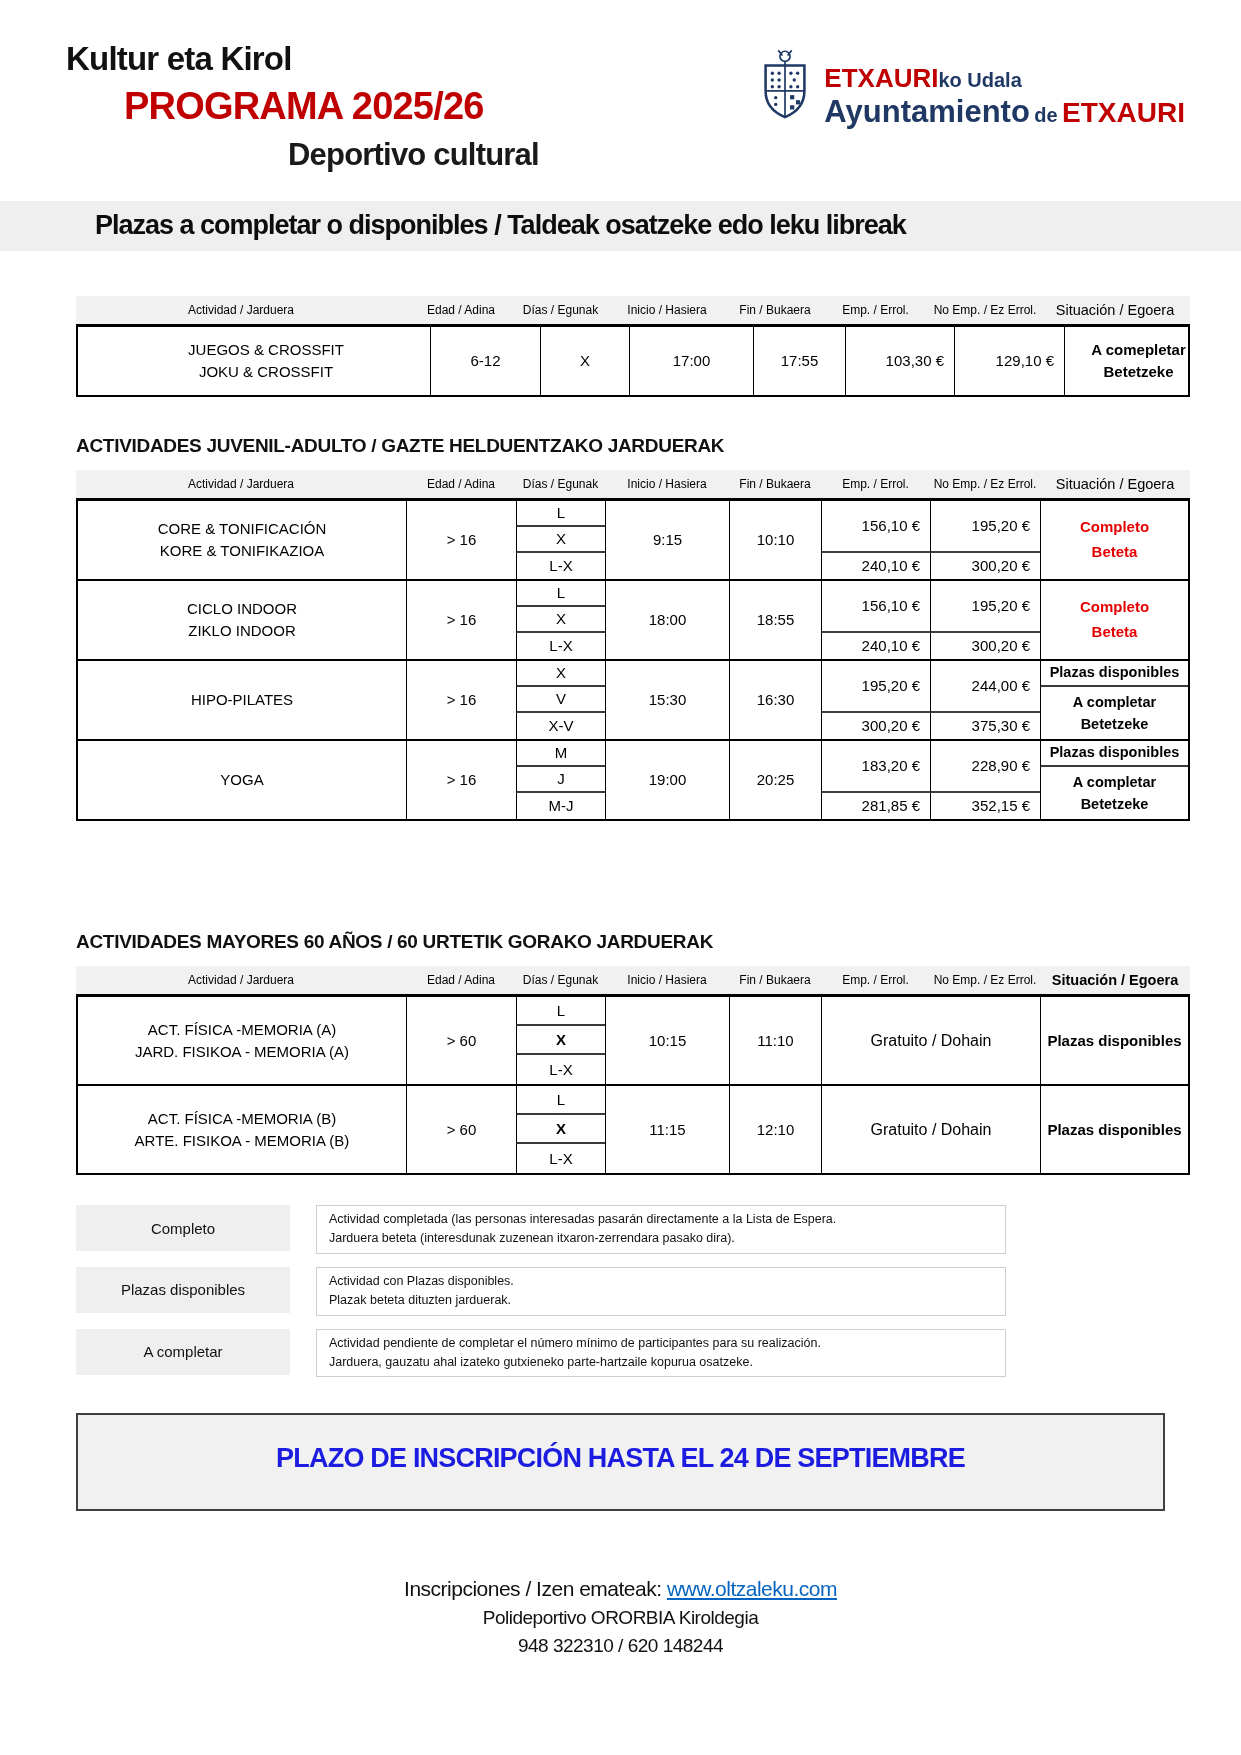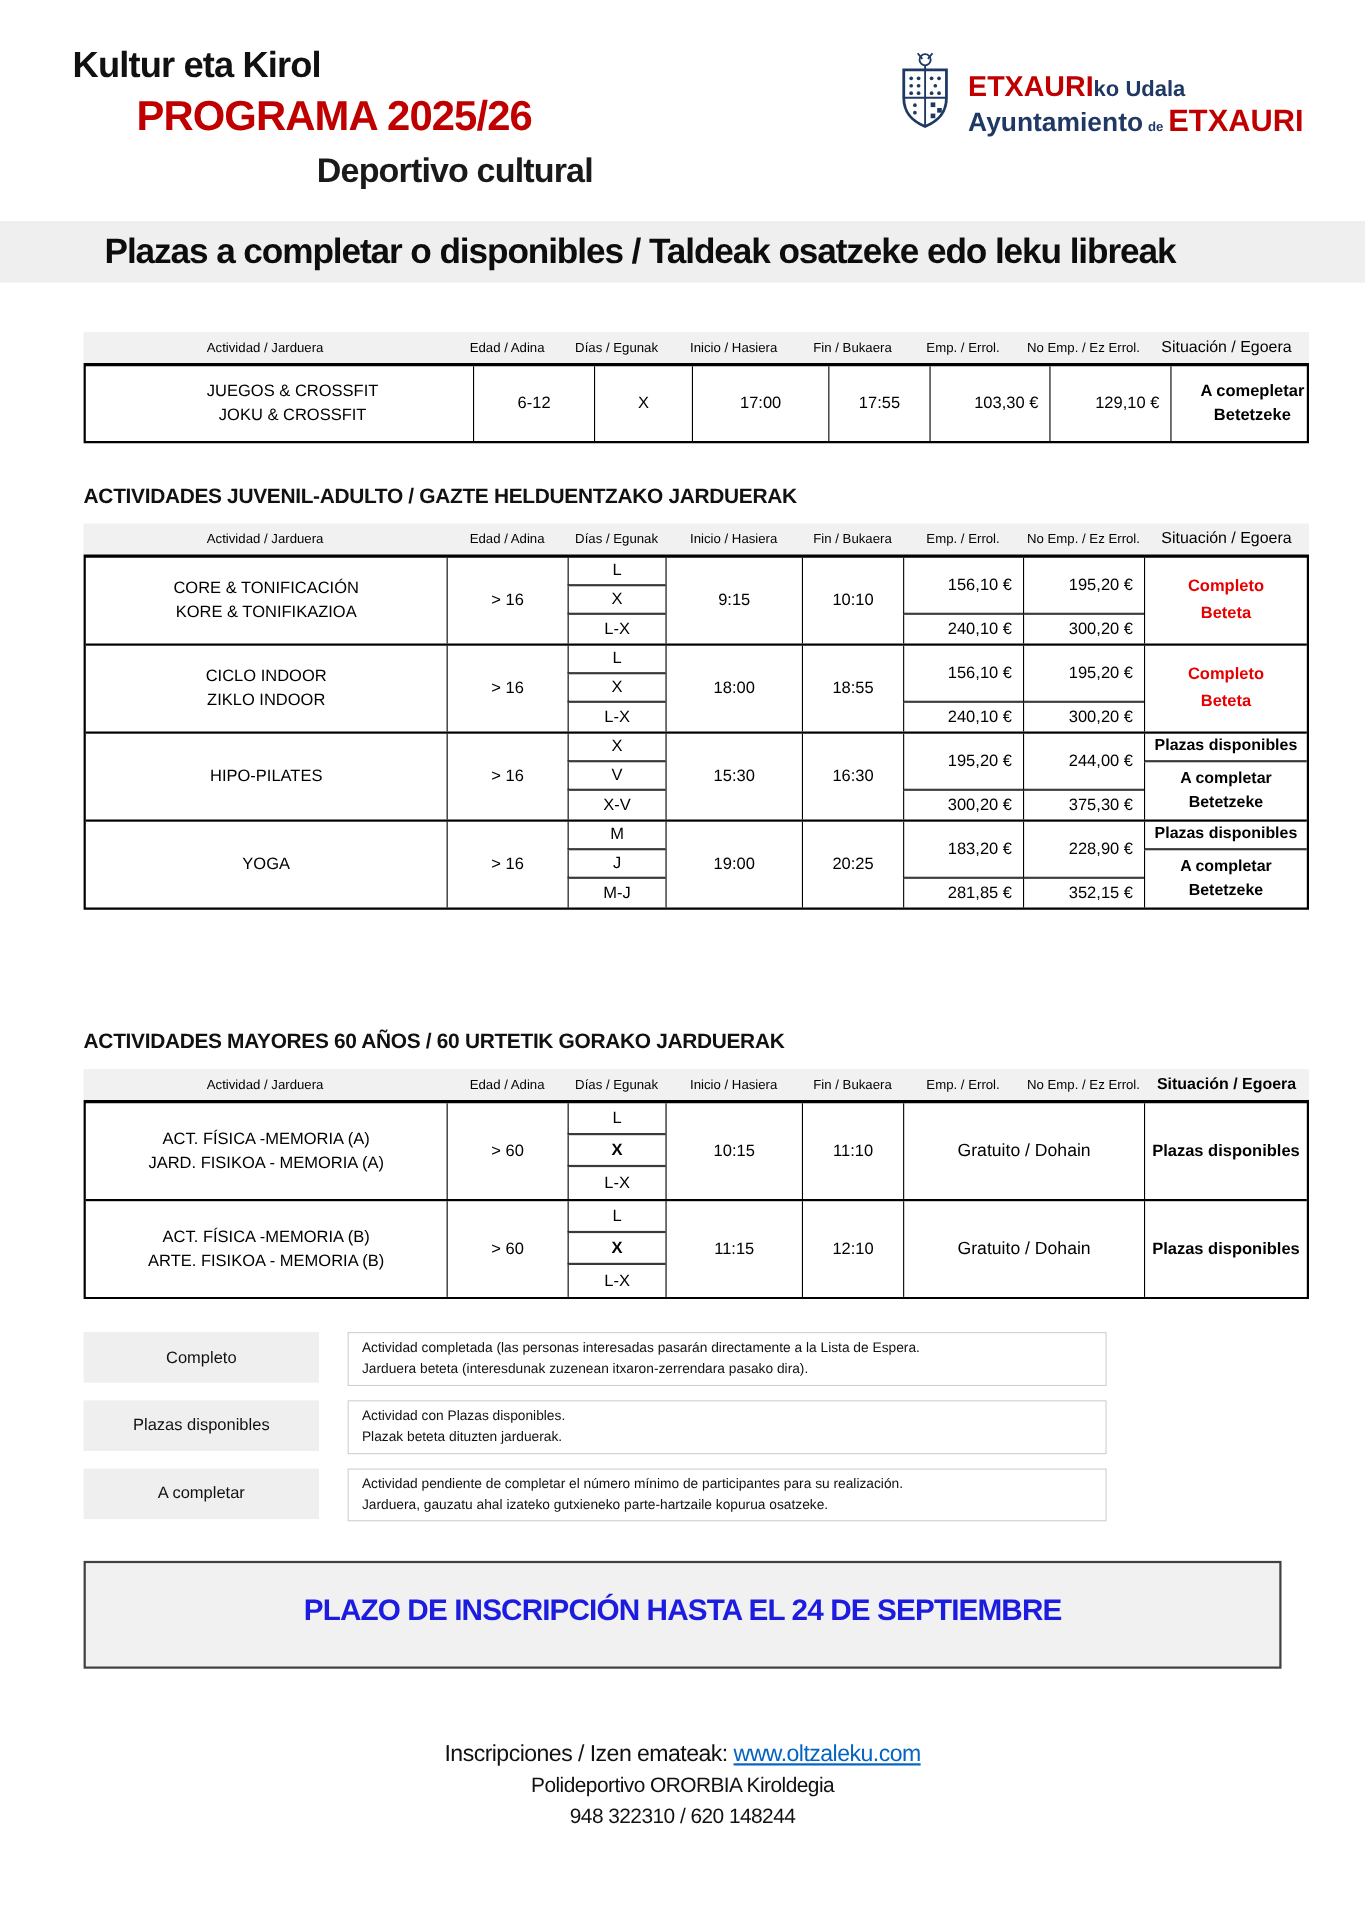--- a/index.html
+++ b/index.html
@@ -14,27 +14,27 @@
   
   .header { position:relative; padding-top:40px; }
   .h-line1 { margin-left:66px; font-size:33px; font-weight:bold; letter-spacing:-0.8px; color:#111; }
   .h-line2 { margin-left:124px; margin-top:7px; font-size:38px; font-weight:bold; letter-spacing:-0.8px; color:#c00000; }
   .h-line3 { margin-left:288px; margin-top:9px; font-size:31px; font-weight:bold; letter-spacing:-0.8px; color:#1a1a1a; }
 
   .logo { position:absolute; top:40px; right:56px; display:flex; align-items:center; gap:12px; }
   .logo-text { line-height:1.15; white-space:nowrap;margin-top:24px; }
   .lt-red { color:#c00000; font-weight:bold; font-size:26px; }
   .lt-navy-sm { color:#1f3864; font-weight:bold; font-size:20px; }
-  .lt-navy { color:#1f3864; font-weight:bold; font-size:24px; }
-  .lt-de { color:#1f3864; font-weight:bold; font-size:12px; }
+  .lt-navy { color:#1f3864; font-weight:bold; font-size:31px; }
+  .lt-de { color:#1f3864; font-weight:bold; font-size:20px; }
   .lt-red-big { color:#c00000; font-weight:bold; font-size:28px; }
 
   
   .band { margin-top:28px; background:#efefef; padding:9px 20px 10px 95px;
-          font-size:32px; font-weight:bold; letter-spacing:-1px; color:#0d0d0d; }
+          font-size:27px; font-weight:bold; letter-spacing:-1px; color:#0d0d0d; }
 
   
   .content { margin-left:76px; width:1114px; }
 
   .sec-title { font-size:19px; font-weight:bold; letter-spacing:-0.3px; color:#111; }
   .sec-title.s2 { margin-top:38px; }
   .sec-title.s3 { margin-top:110px; }
 
   
   .thead {

